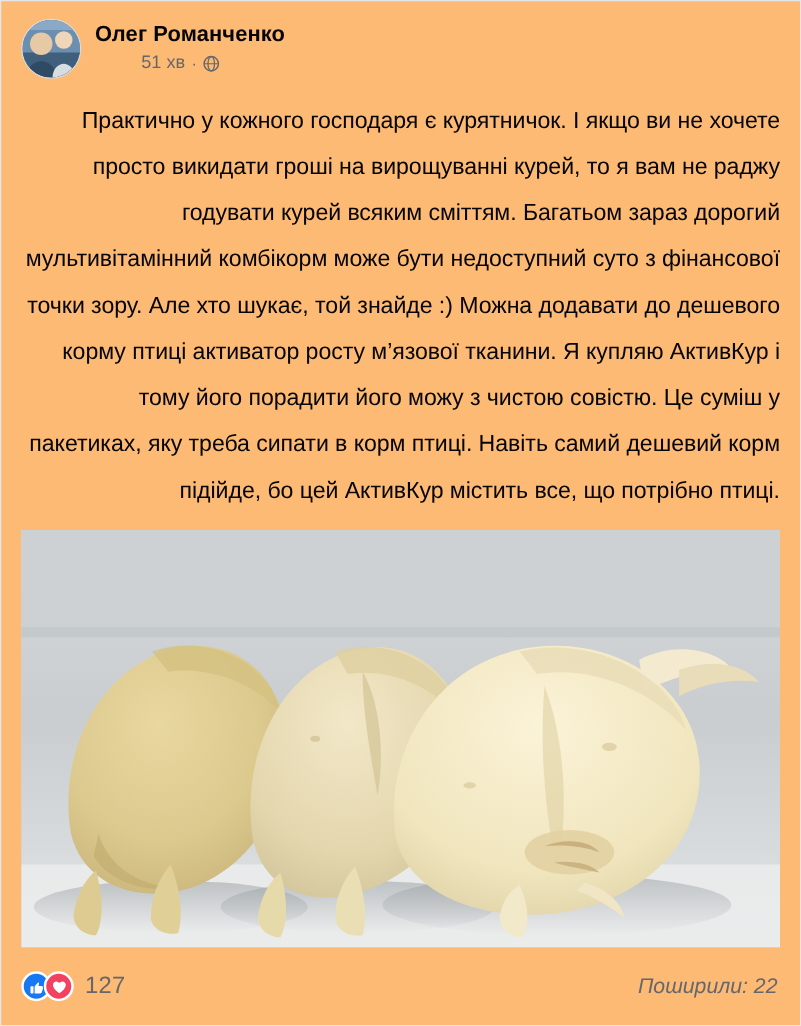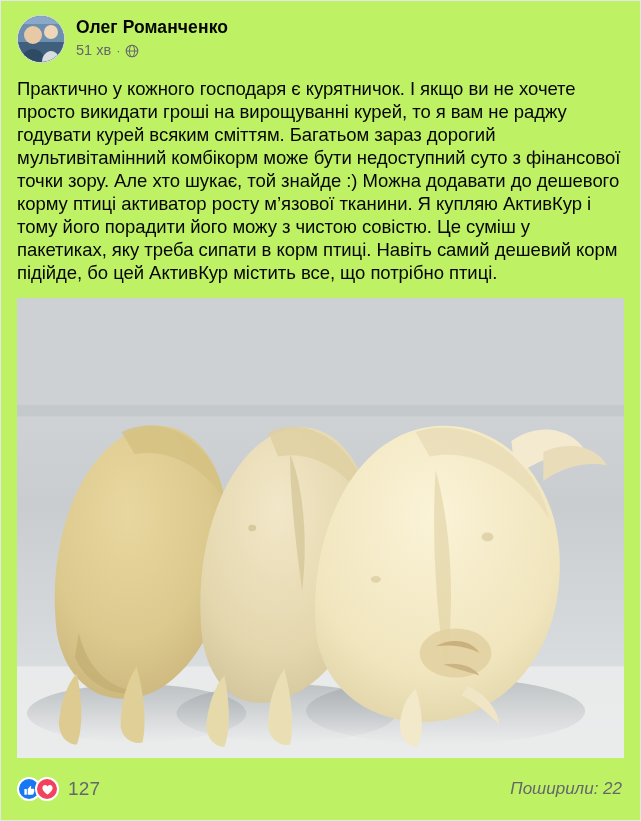--- a/index.html
+++ b/index.html
@@ -11,21 +11,21 @@
     width: 641px;
     height: 821px;
     font-family: "Liberation Sans", sans-serif;
     color: #1c1e21;
     overflow: hidden;
   }
 
   .post-card {
     width: 641px;
     height: 821px;
-    background: #bef264;
+    background: #fdba74;
     box-sizing: border-box;
     display: flex;
     flex-direction: column;
     border: 1px solid #e4e6eb;
   }
 
   
   .post-header {
     display: flex;
     align-items: flex-start;
@@ -58,34 +58,35 @@
     letter-spacing: 0.1px;
   }
   .meta-row {
     display: flex;
     align-items: center;
     margin-top: 4px;
     color: #65676b;
     font-size: 14.5px;
     line-height: 17px;
   }
-  .meta-time { color: #65676b; }
+  .meta-time { color: #65676b; margin-left: 37px; }
   .meta-sep { margin: 0 5px; color: #65676b; font-size: 13px; }
   .globe-icon { display: inline-flex; align-items: center; }
   .globe-icon svg { display: block; }
 
   
   .post-text {
     padding: 14px 16px 0 16px;
     font-size: 18.5px;
-    line-height: 23px;
+    line-height: 37px;
     color: #050505;
     letter-spacing: -0.05px;
     white-space: pre-wrap;
     word-wrap: break-word;
+    text-align: right;
   }
 
   
   .post-image-wrap {
     margin: 14px 16px 0 16px;
     flex: 1 1 auto;
     min-height: 0;
     position: relative;
     overflow: hidden;
     background: #cfd3d6;

